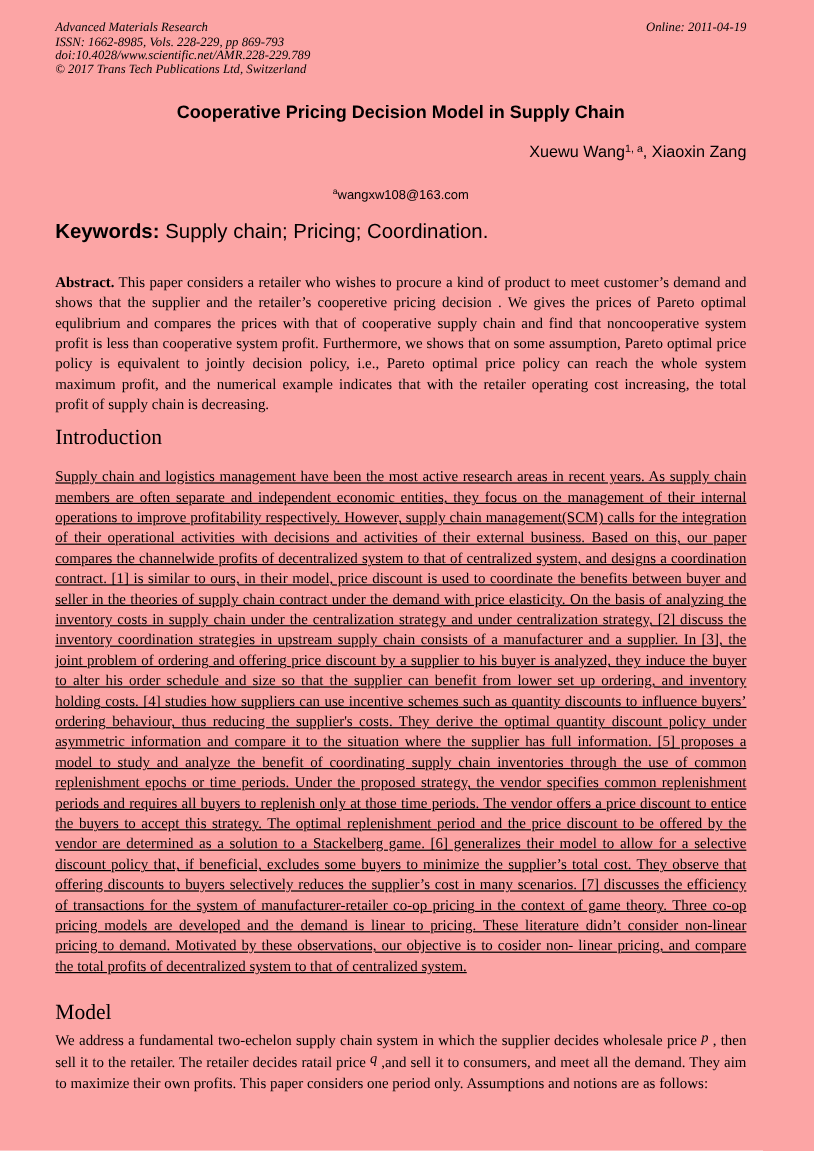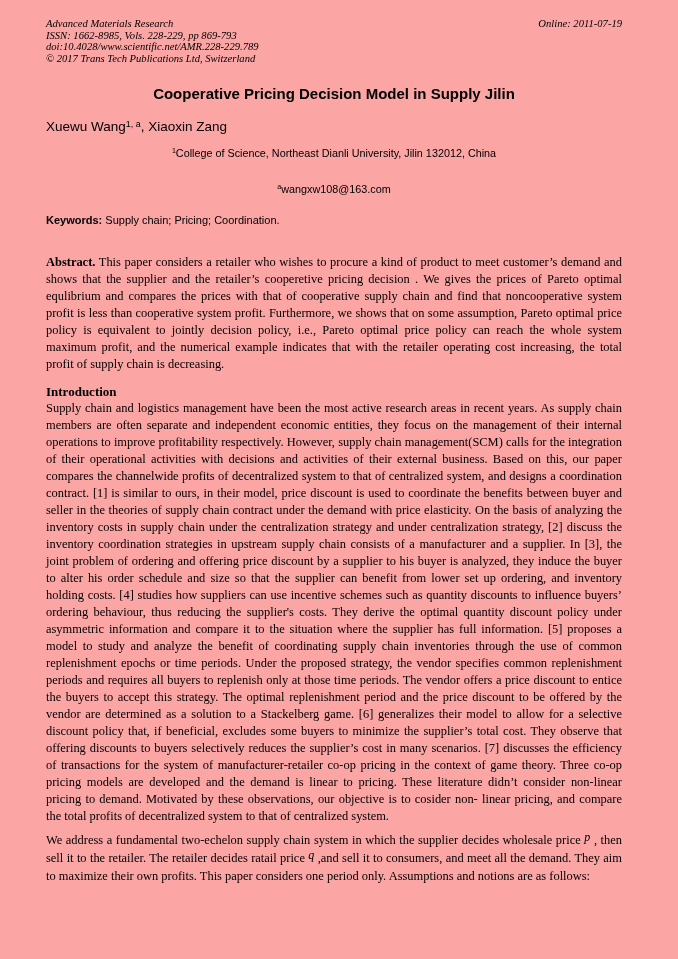--- a/index.html
+++ b/index.html
@@ -29,21 +29,21 @@
   .title {
     margin-top: 21px;
     text-align: center;
     font-family: "Liberation Sans", "DejaVu Sans", sans-serif;
     font-weight: bold;
     font-size: 15px;
     line-height: 18px;
   }
   .authors {
     margin-top: 16px;
-    text-align: left;
+    text-align: right;
     font-family: "Liberation Sans", "DejaVu Sans", sans-serif;
     font-size: 13.5px;
     line-height: 16px;
   }
   .authors .sup, .affil .sup, .email .sup {
     font-size: 66%;
     position: relative;
     top: -4px;
   }
   .affil {
@@ -56,42 +56,42 @@
   .email {
     margin-top: 21px;
     text-align: center;
     font-family: "Liberation Sans", "DejaVu Sans", sans-serif;
     font-size: 10.8px;
     line-height: 13px;
   }
   .keywords {
     margin-top: 15px;
     font-family: "Liberation Sans", "DejaVu Sans", sans-serif;
-    font-size: 11px;
+    font-size: 17px;
     line-height: 14px;
   }
   .keywords .label { font-weight: bold; }
   
   .body-par {
     font-family: "Liberation Serif", "DejaVu Serif", serif;
     font-size: 12.45px;
     line-height: 17px;
     text-align: justify;
   }
   .abstract { margin-top: 27px; }
   .run-in-bold { font-weight: bold; }
   .sec-heading {
     margin-top: 10px;
     font-family: "Liberation Serif", "DejaVu Serif", serif;
-    font-weight: bold;
-    font-size: 13px;
+    font-weight: normal;
+    font-size: 18px;
     line-height: 17px;
     text-align: left;
   }
-  .intro-par { margin-top: 0; }
+  .intro-par { margin-top: 16px; text-decoration: underline; }
   .model-heading { margin-top: 21px; }
   .model-par { margin-top: 7px; line-height: 17.6px; }
   .math-var {
     font-style: italic;
     font-family: "Liberation Serif", "DejaVu Serif", serif;
     position: relative;
     top: -3px;
     font-size: 12px;
   }
 </style>
@@ -100,35 +100,35 @@
 
 <div class="page">
 
   <div class="imprint-row">
     <div class="imprint-left">
       <div>Advanced Materials Research</div>
       <div>ISSN: 1662-8985, Vols. 228-229, pp 869-793</div>
       <div>doi:10.4028/www.scientific.net/AMR.228-229.789</div>
       <div>© 2017 Trans Tech Publications Ltd, Switzerland</div>
     </div>
-    <div class="imprint-right">Online: 2011-07-19</div>
+    <div class="imprint-right">Online: 2011-04-19</div>
   </div>
 
-  <div class="title">Cooperative Pricing Decision Model in Supply Jilin</div>
+  <div class="title">Cooperative Pricing Decision Model in Supply Chain</div>
 
   <div class="authors"><span>Xuewu Wang</span><span class="sup">1, a</span><span>, Xiaoxin Zang</span></div>
 
-  <div class="affil"><span class="sup">1</span><span>College of Science, Northeast Dianli University, Jilin 132012, China</span></div>
 
   <div class="email"><span class="sup">a</span><span>wangxw108@163.com</span></div>
 
   <div class="keywords"><span class="label">Keywords:</span><span> Supply chain;  Pricing; Coordination.</span></div>
 
   <div class="body-par abstract"><span class="run-in-bold">Abstract.</span><span> This paper considers a retailer who wishes to procure a kind of product to meet customer’s demand and shows that the supplier and the retailer’s cooperetive pricing decision . We gives the prices of Pareto optimal equlibrium and compares the prices with that of cooperative supply chain and find that noncooperative system profit is less than cooperative system profit. Furthermore, we  shows that on some assumption, Pareto optimal price policy  is  equivalent to jointly decision policy, i.e., Pareto optimal price policy can reach the whole system maximum profit, and the numerical example indicates  that  with the retailer operating cost increasing, the total profit of supply chain is decreasing.</span></div>
 
   <div class="sec-heading">Introduction</div>
 
   <div class="body-par intro-par">Supply chain and logistics management have been the most active research areas in recent years.  As supply chain members are often separate and independent economic entities, they focus on the management of their internal operations to improve profitability respectively.  However, supply chain management(SCM) calls for the integration of their operational activities with decisions and activities of their external business. Based on this, our paper compares the channelwide profits of decentralized system to that of centralized system, and designs a coordination contract.  [1] is similar to ours,  in their model, price discount is used to coordinate the benefits between buyer and seller in the theories of supply chain contract   under the demand with price elasticity.  On the basis of analyzing the inventory costs in supply chain under the centralization strategy and under centralization strategy, [2] discuss the inventory coordination strategies in upstream supply chain consists of a manufacturer and a supplier. In [3], the joint problem of ordering and offering price discount by a supplier to his buyer is analyzed, they induce the buyer to alter his order schedule and size so that the supplier can benefit from lower set up ordering, and inventory holding costs. [4] studies how suppliers can use incentive schemes such as quantity discounts to influence buyers’ ordering behaviour, thus reducing the supplier's costs. They derive the optimal quantity discount policy under asymmetric information and compare it to the situation where the supplier has full information. [5] proposes a model to study and analyze the benefit of coordinating supply chain inventories through the use of common replenishment epochs or time periods. Under the proposed strategy, the vendor specifies common replenishment periods and requires all buyers to replenish only at those time periods. The vendor offers a price discount to entice the buyers to accept this strategy. The optimal replenishment period and the price discount to be offered by the vendor are determined as a solution to a Stackelberg game. [6] generalizes their model to allow for a selective discount policy that, if beneficial, excludes some buyers to minimize the supplier’s total cost. They observe that offering discounts to buyers selectively reduces the supplier’s cost in many scenarios. [7] discusses the efficiency of transactions for the system of manufacturer-retailer co-op pricing in the context of game theory. Three  co-op pricing models are developed and the demand is linear to pricing. These literature didn’t consider non-linear pricing to demand. Motivated by these observations, our objective is to  cosider non- linear pricing, and compare the total profits of decentralized system to that of centralized system.</div>
 
+  <div class="sec-heading model-heading">Model</div>
 
   <div class="body-par model-par"><span>We address a fundamental two-echelon supply chain system in which the supplier decides wholesale price </span><span class="math-var">p</span><span> , then sell it to the retailer. The retailer decides ratail price </span><span class="math-var">q</span><span> ,and sell it to consumers,  and meet all the demand. They aim to maximize their own profits. This paper considers one period only. Assumptions and notions are as follows:</span></div>
 
 </div>
 
 </body></html>

